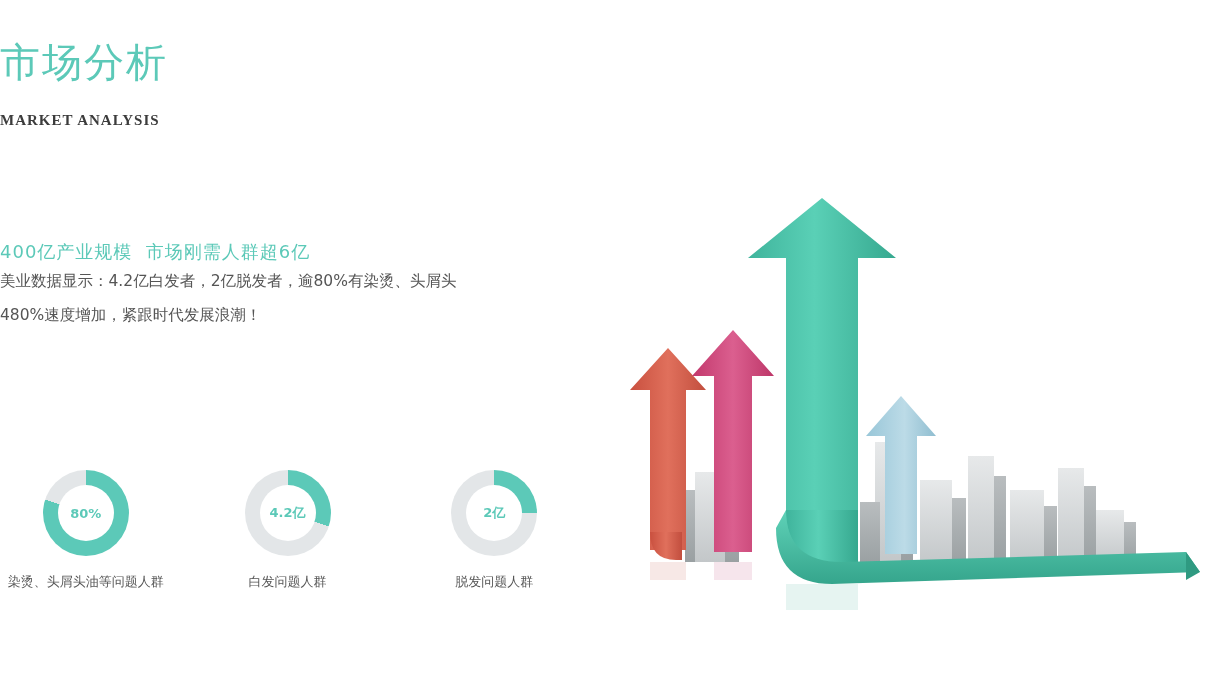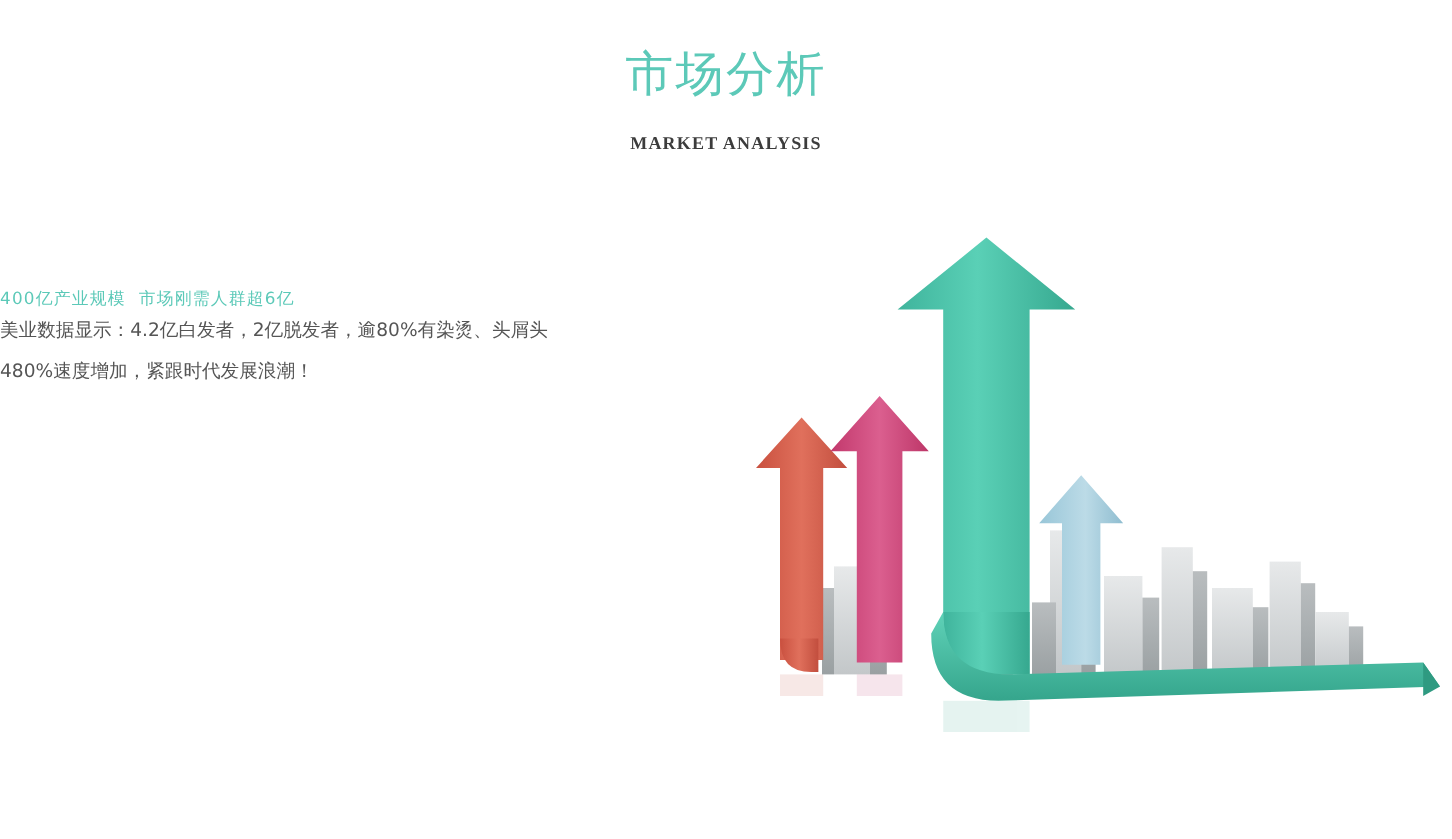--- a/index.html
+++ b/index.html
@@ -15,21 +15,21 @@
     width: 1210px;
     height: 699px;
     background: #ffffff;
   }
 
   
   .header {
     position: absolute;
     top: 0; left: 0;
     width: 1210px;
-    text-align: center;
+    text-align: left;
   }
   .title-cn {
     margin-top: 40px;
     font-size: 40px;
     line-height: 1.1;
     color: #5cc9b8;
     letter-spacing: 2px;
     font-weight: normal;
     font-family: "DejaVu Sans", "Liberation Sans", sans-serif;
   }
@@ -43,21 +43,21 @@
   }
 
   
   .left-block {
     position: absolute;
     left: 0px;
     top: 240px;
     width: 580px;
   }
   .subhead {
-    font-size: 14px;
+    font-size: 18px;
     color: #5cc9b8;
     letter-spacing: 1px;
     font-family: "DejaVu Sans", "Liberation Sans", sans-serif;
     white-space: pre;
   }
   .body-text {
     font-size: 15.5px;
     line-height: 34px;
     color: #555555;
     font-family: "DejaVu Sans", "Liberation Sans", sans-serif;
@@ -135,20 +135,43 @@
   </div>
 
   <div class="left-block">
     <div class="subhead">400亿产业规模  市场刚需人群超6亿</div>
     <div class="body-text">
       <p>美业数据显示：4.2亿白发者，2亿脱发者，逾80%有染烫、头屑头</p>
       <p>480%速度增加，紧跟时代发展浪潮！</p>
     </div>
   </div>
 
+  <div class="stats">
+    <div class="stat">
+      <div class="donut" id="donut0" style="background: conic-gradient(rgb(92, 201, 184) 0deg, rgb(92, 201, 184) 288deg, rgb(227, 230, 232) 288deg, rgb(227, 230, 232) 360deg);">
+        <div class="hole"></div>
+        <div class="val">80%</div>
+      </div>
+      <div class="stat-label">染烫、头屑头油等问题人群</div>
+    </div>
+    <div class="stat">
+      <div class="donut" id="donut1" style="background: conic-gradient(rgb(92, 201, 184) 0deg, rgb(92, 201, 184) 108deg, rgb(227, 230, 232) 108deg, rgb(227, 230, 232) 360deg);">
+        <div class="hole"></div>
+        <div class="val">4.2亿</div>
+      </div>
+      <div class="stat-label">白发问题人群</div>
+    </div>
+    <div class="stat">
+      <div class="donut" id="donut2" style="background: conic-gradient(rgb(92, 201, 184) 0deg, rgb(92, 201, 184) 90deg, rgb(227, 230, 232) 90deg, rgb(227, 230, 232) 360deg);">
+        <div class="hole"></div>
+        <div class="val">2亿</div>
+      </div>
+      <div class="stat-label">脱发问题人群</div>
+    </div>
+  </div>
 
   <div class="art">
     <svg width="620" height="450" viewBox="0 0 620 450" xmlns="http://www.w3.org/2000/svg">
       <defs>
         <linearGradient id="gTeal" x1="0" y1="0" x2="1" y2="0">
           <stop offset="0%" stop-color="#3fb49c"></stop>
           <stop offset="45%" stop-color="#5ad0b6"></stop>
           <stop offset="100%" stop-color="#36a88f"></stop>
         </linearGradient>
         <linearGradient id="gTealBase" x1="0" y1="0" x2="1" y2="0">

